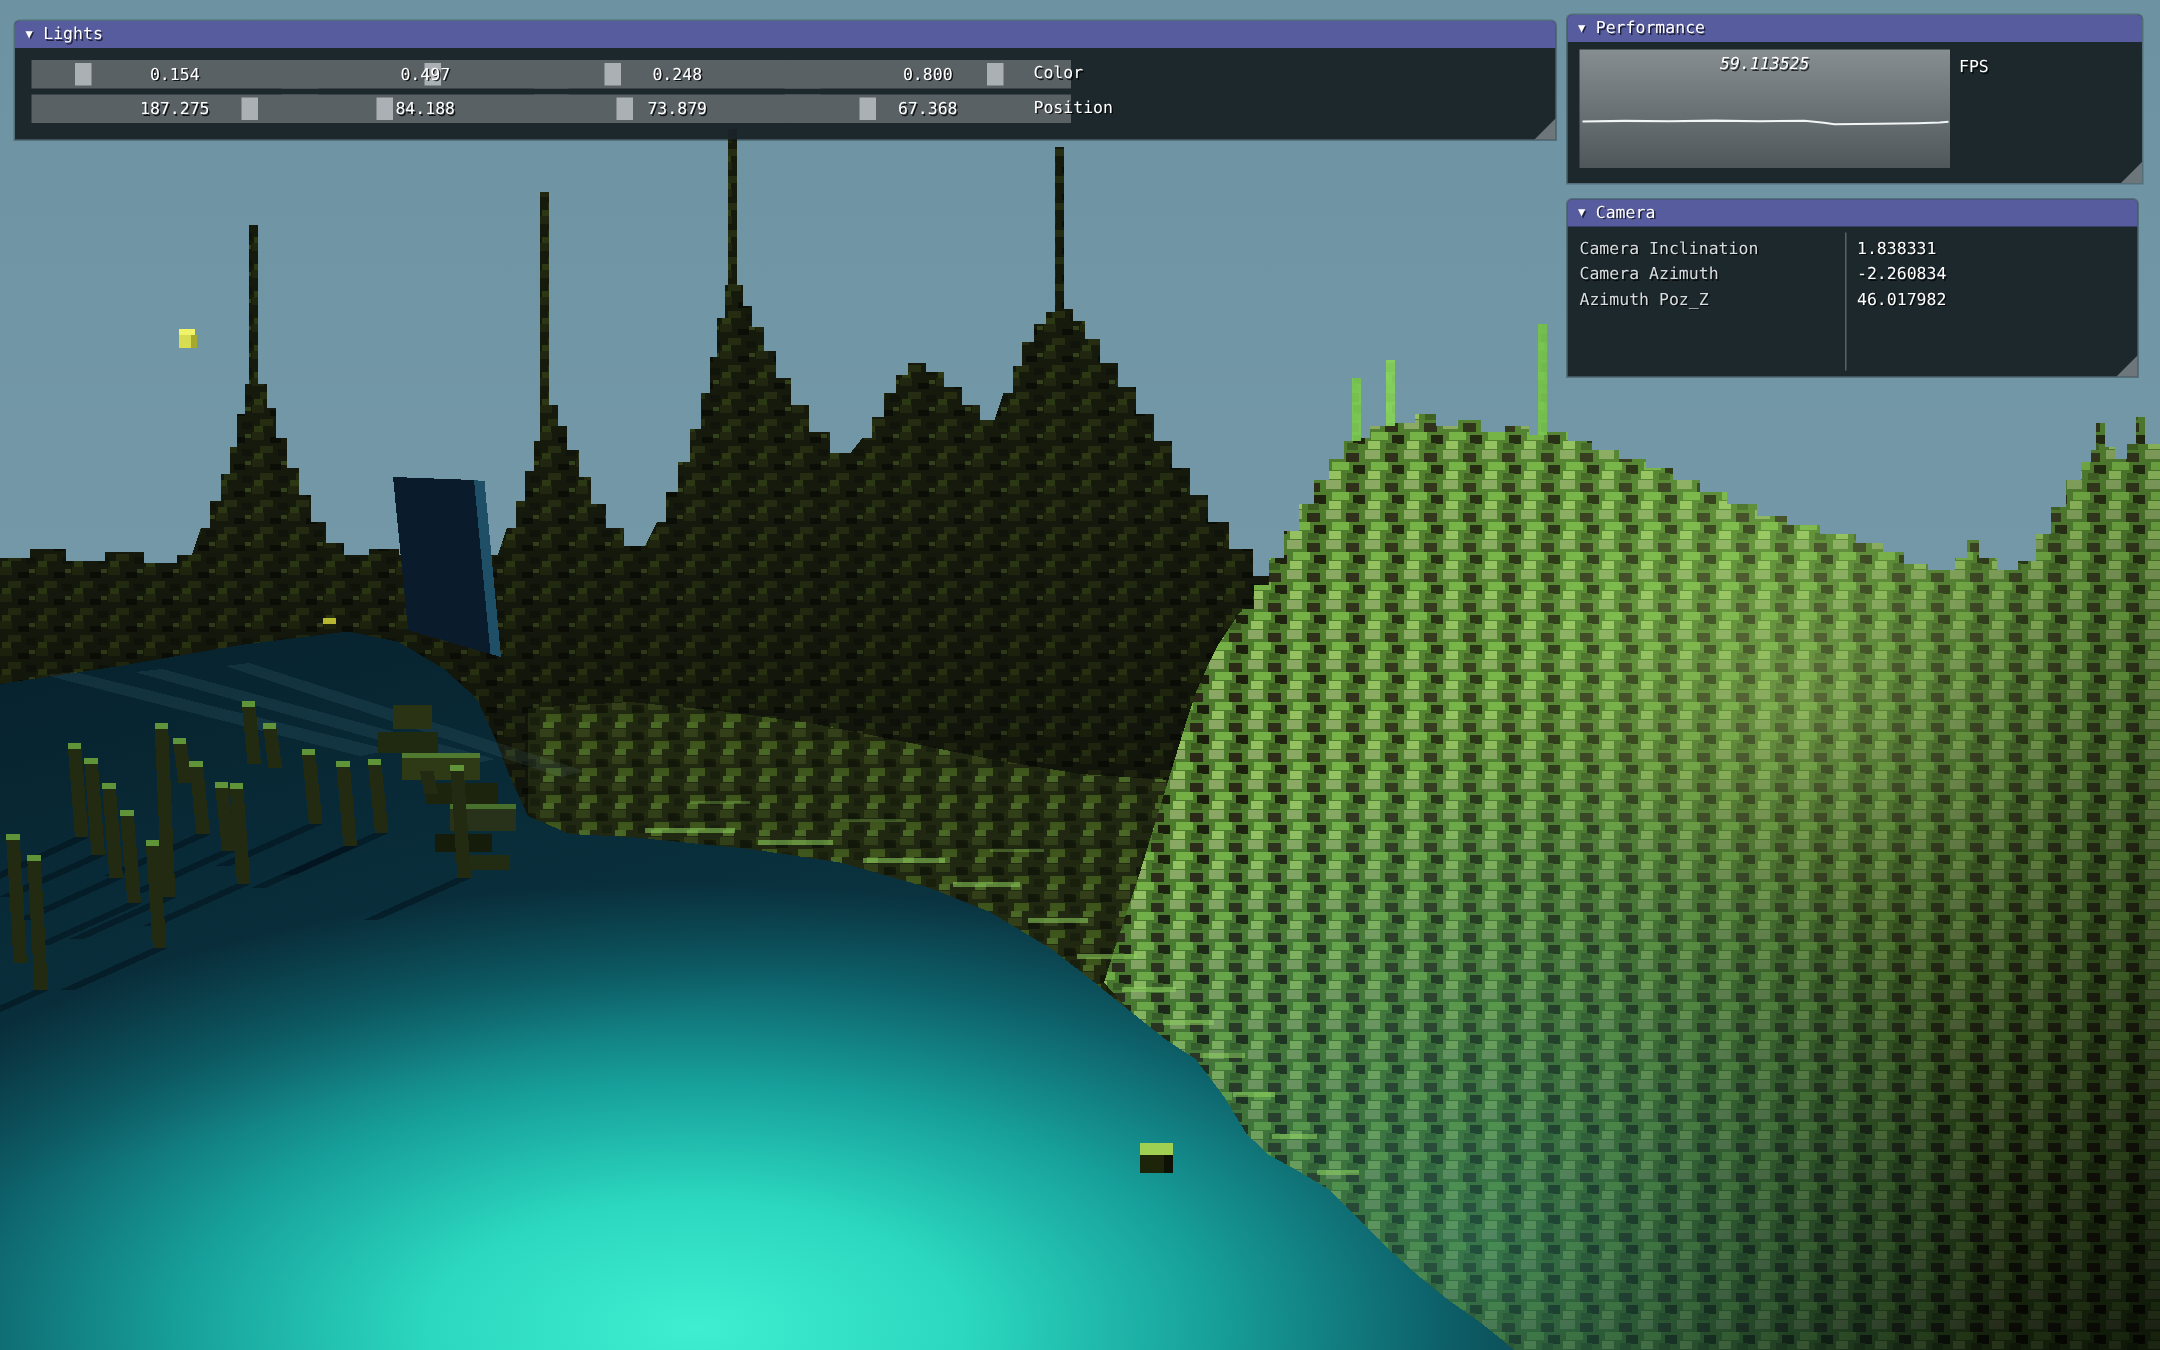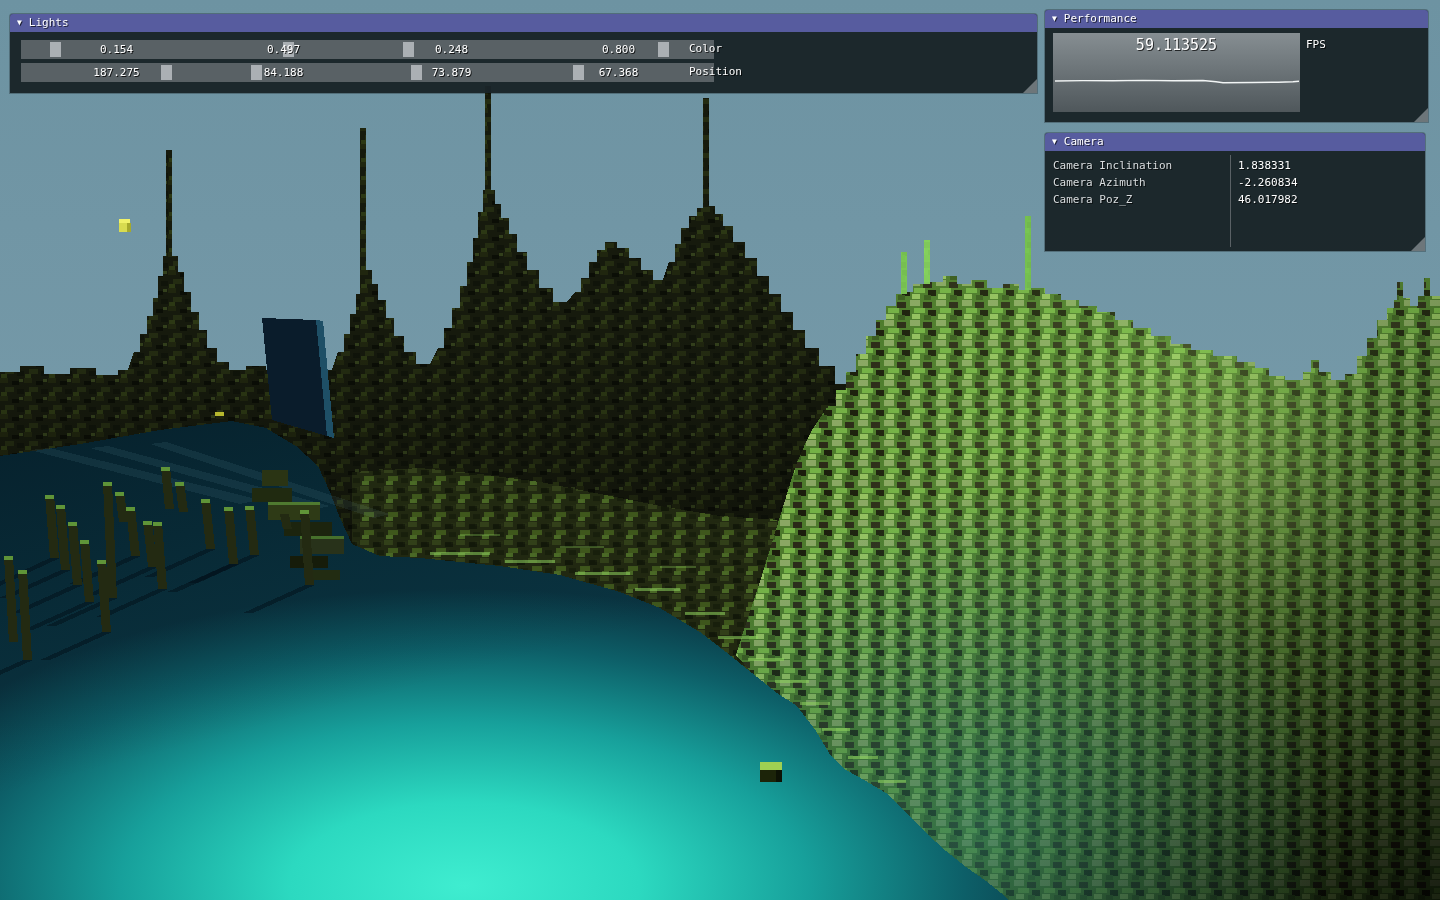--- a/index.html
+++ b/index.html
@@ -26,21 +26,21 @@
                color:#fff;font-size:11px;line-height:13px;
                text-shadow:1px 1px 0 rgba(0,0,0,0.8);}
   .row-label{position:absolute;left:679px;color:#fff;font-size:11px;
              text-shadow:1px 1px 0 rgba(0,0,0,0.8);}
 
   
   .graph{position:absolute;left:8px;top:5px;width:247px;height:79px;
          background:linear-gradient(#868e92,#4f575b);}
   .graph svg{position:absolute;left:0;top:0;}
   .graph .gval{position:absolute;left:0;top:3px;width:100%;text-align:center;
-               color:#fff;font-size:15px;text-shadow:1px 1px 0 rgba(0,0,0,0.7);}
+               color:#fff;font-size:11px;text-shadow:1px 1px 0 rgba(0,0,0,0.7);font-style:italic;}
   .fps-label{position:absolute;left:261px;top:10px;color:#fff;font-size:11px;
              text-shadow:1px 1px 0 rgba(0,0,0,0.7);}
 
   
   .cam-rows{position:absolute;left:0;top:6px;width:100%;}
   .cam-row{position:relative;height:17px;font-size:11px;line-height:17px;}
   .cam-row .lbl{position:absolute;left:8px;color:#d9dddf;text-shadow:1px 1px 0 rgba(0,0,0,0.7);}
   .cam-row .v{position:absolute;left:193px;color:#fff;text-shadow:1px 1px 0 rgba(0,0,0,0.7);}
   .cam-divider{position:absolute;left:185px;top:4px;height:92px;width:1px;background:#5a6165;}
 
@@ -340,21 +340,21 @@
       <div class="cam-rows">
         <div class="cam-row">
           <span class="lbl">Camera Inclination</span>
           <span class="v">1.838331</span>
         </div>
         <div class="cam-row">
           <span class="lbl">Camera Azimuth</span>
           <span class="v">-2.260834</span>
         </div>
         <div class="cam-row">
-          <span class="lbl">Camera Poz_Z</span>
+          <span class="lbl">Azimuth Poz_Z</span>
           <span class="v">46.017982</span>
         </div>
       </div>
     </div>
     <span class="fold"></span>
   </section>
 
 </div>
 
 </body></html>

